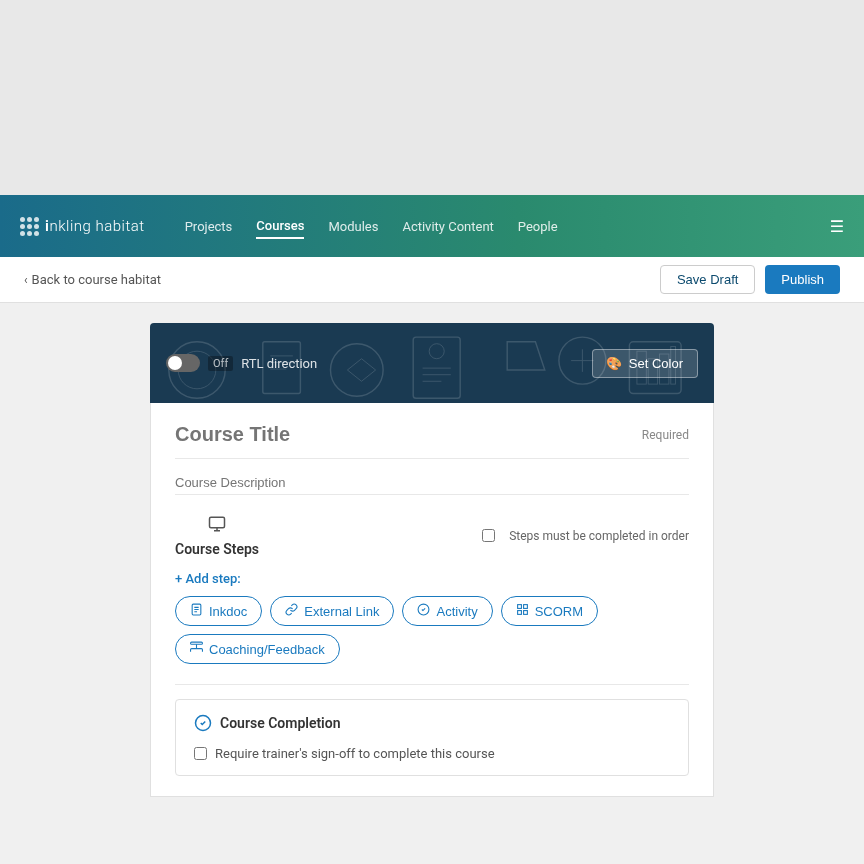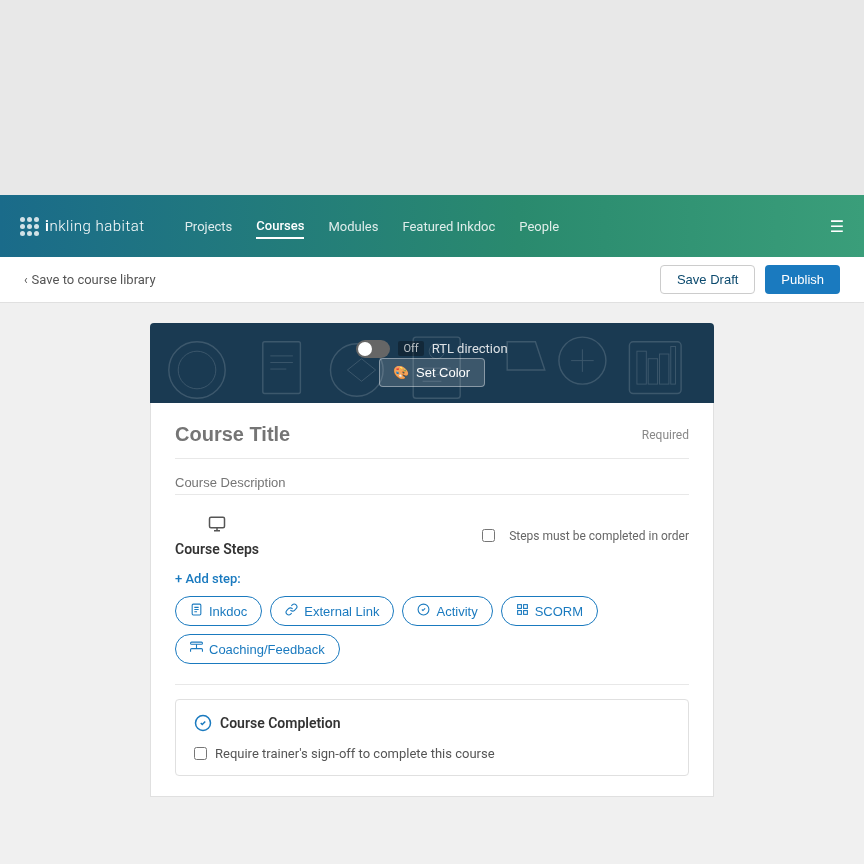--- a/index.html
+++ b/index.html
@@ -147,21 +147,20 @@
       inset: 0;
       opacity: 0.15;
     }
     .banner-controls {
       display: flex;
       align-items: center;
       justify-content: space-between;
       width: 100%;
       position: relative;
       z-index: 2;
-      flex-direction: column;
     }
     .rtl-toggle {
       display: flex;
       align-items: center;
       gap: 8px;
     }
     .toggle-switch {
       width: 34px;
       height: 18px;
       background: #666;
@@ -368,32 +367,32 @@
         <div class="brand-dot"></div>
     </div>
     <span class="brand-name">
       <span>i</span>nkling habitat
     </span>
   </div>
   <div class="navbar-nav">
     <a class="nav-item">Projects</a>
     <a class="nav-item active">Courses</a>
     <a class="nav-item">Modules</a>
-    <a class="nav-item">Featured Inkdoc</a>
+    <a class="nav-item">Activity Content</a>
     <a class="nav-item">People</a>
   </div>
   <div class="navbar-right">
     <span class="menu-icon">☰</span>
   </div>
 </nav>
 
 <div class="toolbar">
   <div class="back-link">
     <span class="back-arrow">‹</span>
-    <span>Save to course library</span>
+    <span>Back to course habitat</span>
   </div>
   <div class="toolbar-actions">
     <button class="btn-save-draft">Save Draft</button>
     <button class="btn-publish">Publish</button>
   </div>
 </div>
 
 <div class="main-content">
 
   <div class="course-banner">

